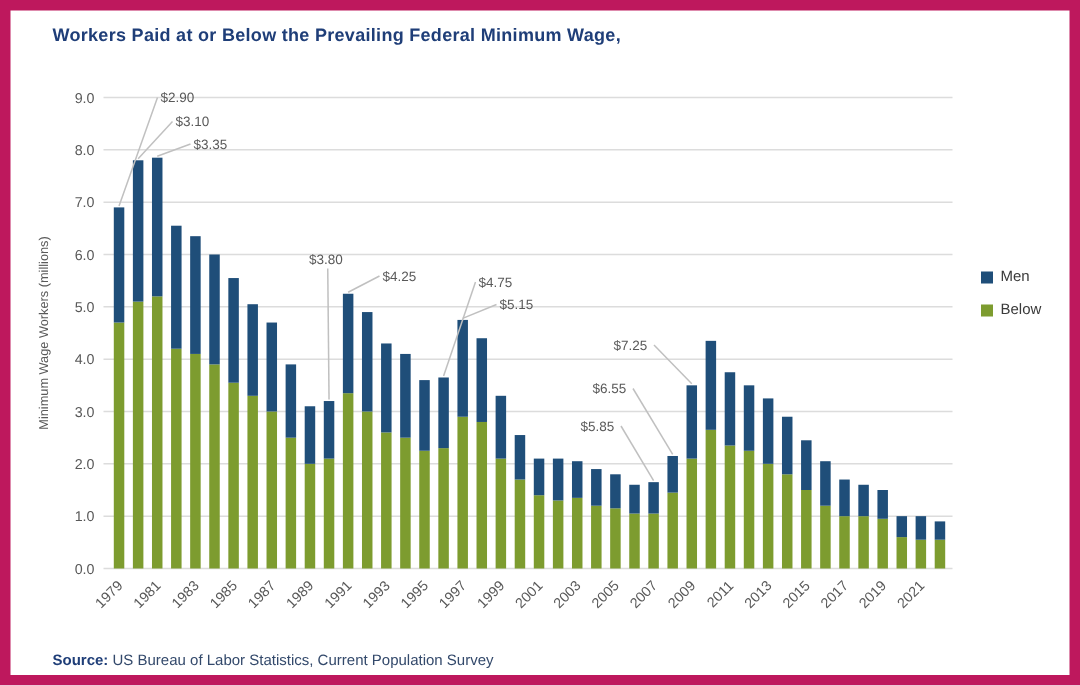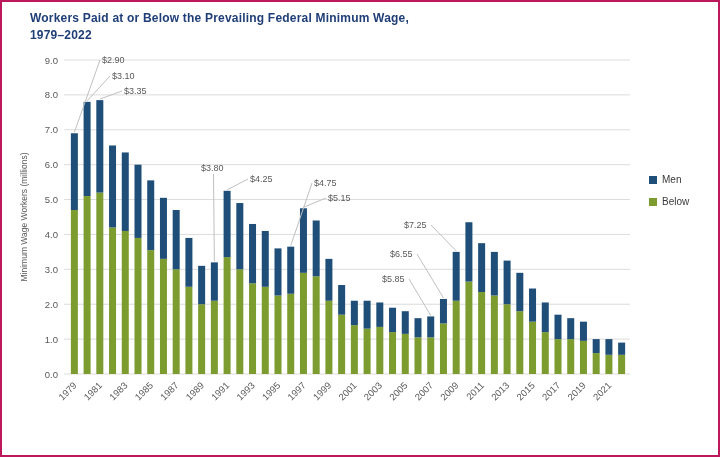--- a/index.html
+++ b/index.html
@@ -1,19 +1,19 @@
 <!DOCTYPE html>
 <html><head>
 <meta charset="utf-8">
 <style>
   html,body{margin:0;padding:0;background:#fff;}
   #frame{
     position:relative;width:720px;height:457px;background:#ffffff;
     font-family:"Liberation Sans",sans-serif;overflow:hidden;
-    border:2px solid #be185d;box-sizing:border-box;
+    border:7px solid #be185d;box-sizing:border-box;
   }
   #title{
     position:absolute;left:28px;top:8px;
     font-size:12px;font-weight:bold;color:#1f3e78;line-height:1.45;
     letter-spacing:.2px;
   }
   #chart-svg{position:absolute;left:0;top:0;}
   #chart-svg text{font-family:"Liberation Sans",sans-serif;}
   .ytick{font-size:9.5px;fill:#595959;}
   .xtick{font-size:9.5px;fill:#595959;}
@@ -29,21 +29,20 @@
   }
   #source-line b{font-weight:bold;color:#1f3e78;}
 </style>
 </head>
 <body>
 
 <div id="frame">
 
   <div id="title">
     <div>Workers Paid at or Below the Prevailing Federal Minimum Wage,</div>
-    <div>1979–2022</div>
   </div>
 
   <svg id="chart-svg" width="720" height="457">
       <line x1="62" y1="372" x2="628" y2="372" stroke="#dcdcdc" stroke-width="1"></line>
       <text x="56" y="375.5" text-anchor="end" class="ytick">0.0</text>
       <line x1="62" y1="337.1111111111111" x2="628" y2="337.1111111111111" stroke="#dcdcdc" stroke-width="1"></line>
       <text x="56" y="340.6111111111111" text-anchor="end" class="ytick">1.0</text>
       <line x1="62" y1="302.22222222222223" x2="628" y2="302.22222222222223" stroke="#dcdcdc" stroke-width="1"></line>
       <text x="56" y="305.72222222222223" text-anchor="end" class="ytick">2.0</text>
       <line x1="62" y1="267.33333333333337" x2="628" y2="267.33333333333337" stroke="#dcdcdc" stroke-width="1"></line>
@@ -197,14 +196,15 @@
     <div class="legend-row">
       <span class="legend-swatch" style="background: rgb(31, 78, 121);"></span>
       <span class="legend-label">Men</span>
     </div>
     <div class="legend-row">
       <span class="legend-swatch" style="background: rgb(125, 156, 47);"></span>
       <span class="legend-label">Below</span>
     </div>
   </div>
 
+  <div id="source-line"><b>Source:</b><span> US Bureau of Labor Statistics, Current Population Survey</span></div>
 
 </div>
 
 </body></html>

